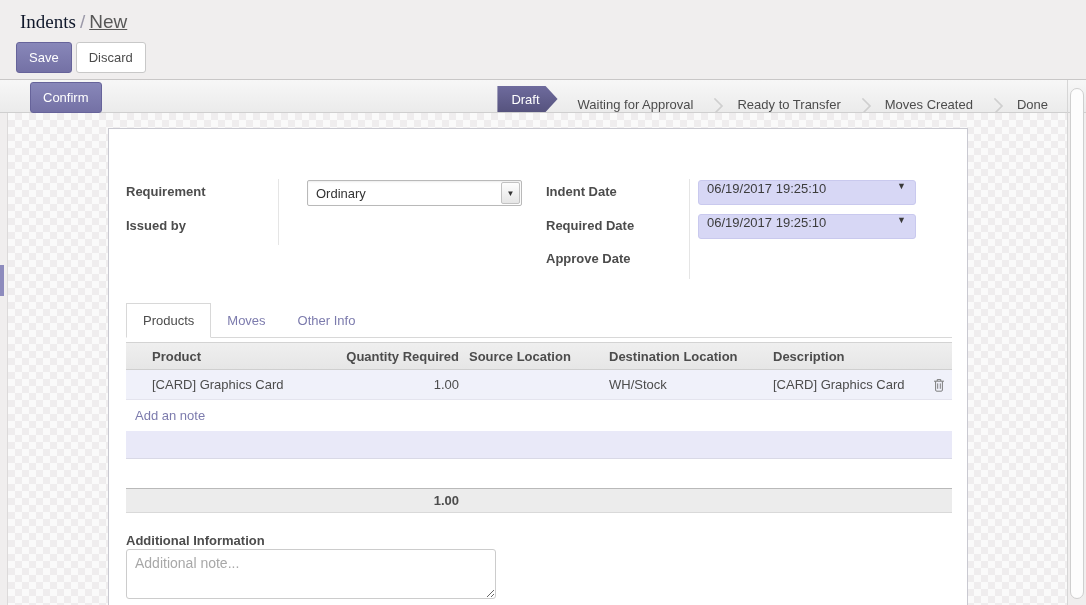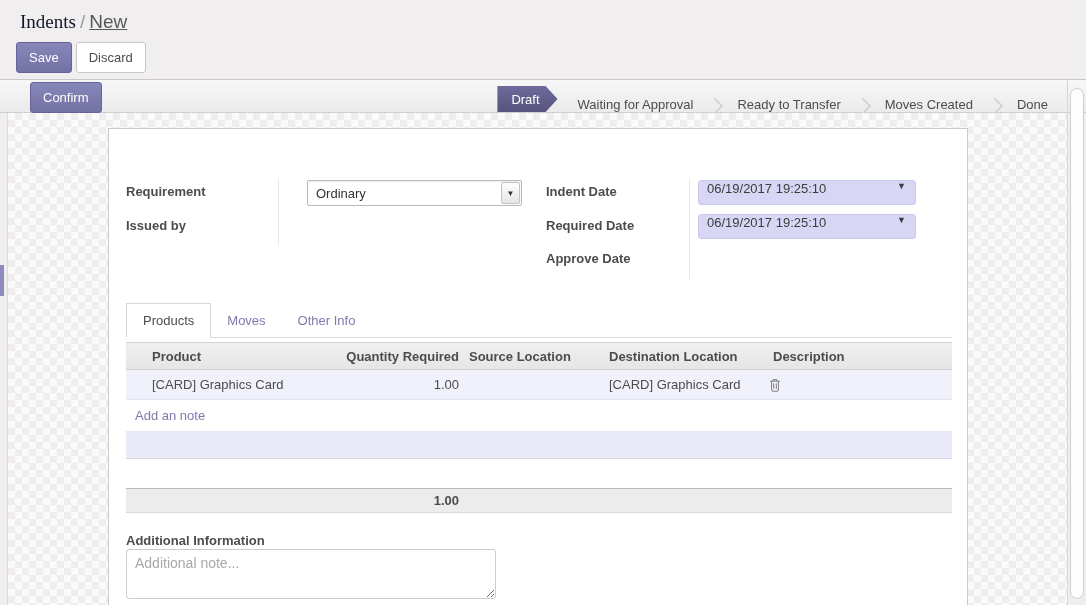--- a/index.html
+++ b/index.html
@@ -168,20 +168,21 @@
           <div class="cell c-src">Source Location</div>
           <div class="cell c-dst">Destination Location</div>
           <div class="cell c-desc">Description</div>
           <div class="cell c-trash"></div>
         </div>
         <div class="trow drow">
           <div class="cell c-handle"></div>
           <div class="cell c-product">[CARD] Graphics Card</div>
           <div class="cell c-qty">1.00</div>
           <div class="cell c-src"></div>
+          <div class="cell c-dst">WH/Stock</div>
           <div class="cell c-desc">[CARD] Graphics Card</div>
           <div class="cell c-trash">
             <svg class="trash-svg" width="12" height="14" viewBox="0 0 12 14">
               <path d="M1 3.2h10 M4.2 3V1.6h3.6V3 M2.6 3.4v8.6a1.2 1.2 0 0 0 1.2 1.2h4.4a1.2 1.2 0 0 0 1.2-1.2V3.4 M4.7 5.4v5.4 M7.3 5.4v5.4" stroke="#6f6f6f" fill="none" stroke-width="0.9"></path>
             </svg>
           </div>
         </div>
         <div class="addrow">
           <a>Add an note</a>
         </div>

